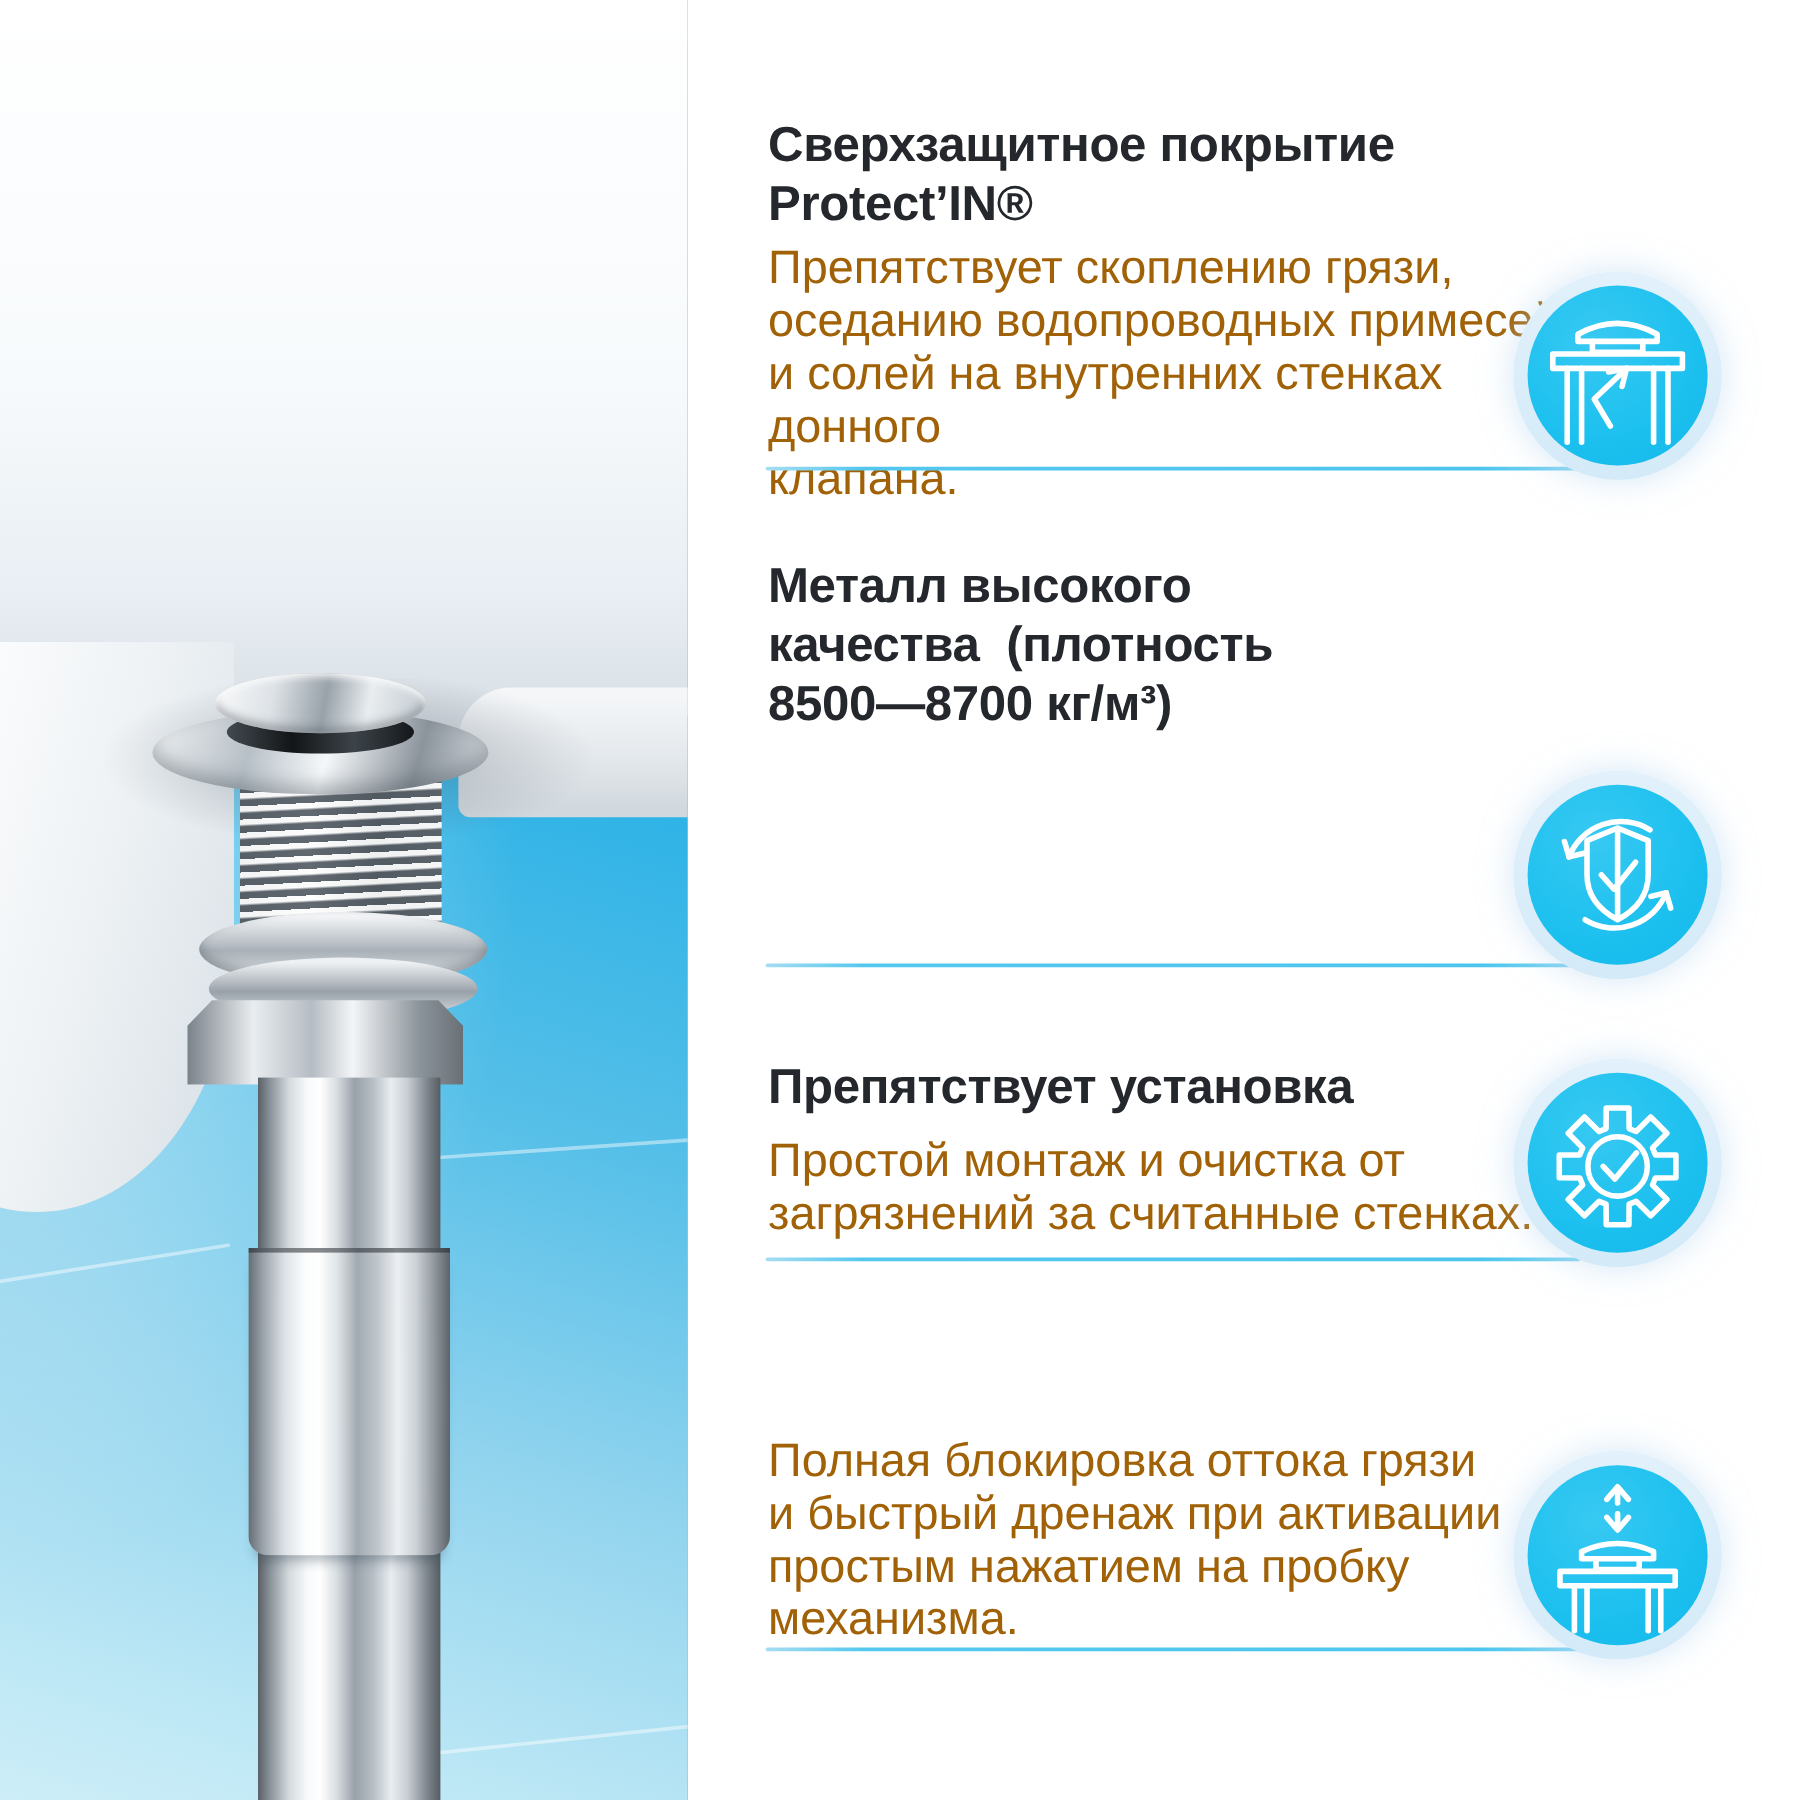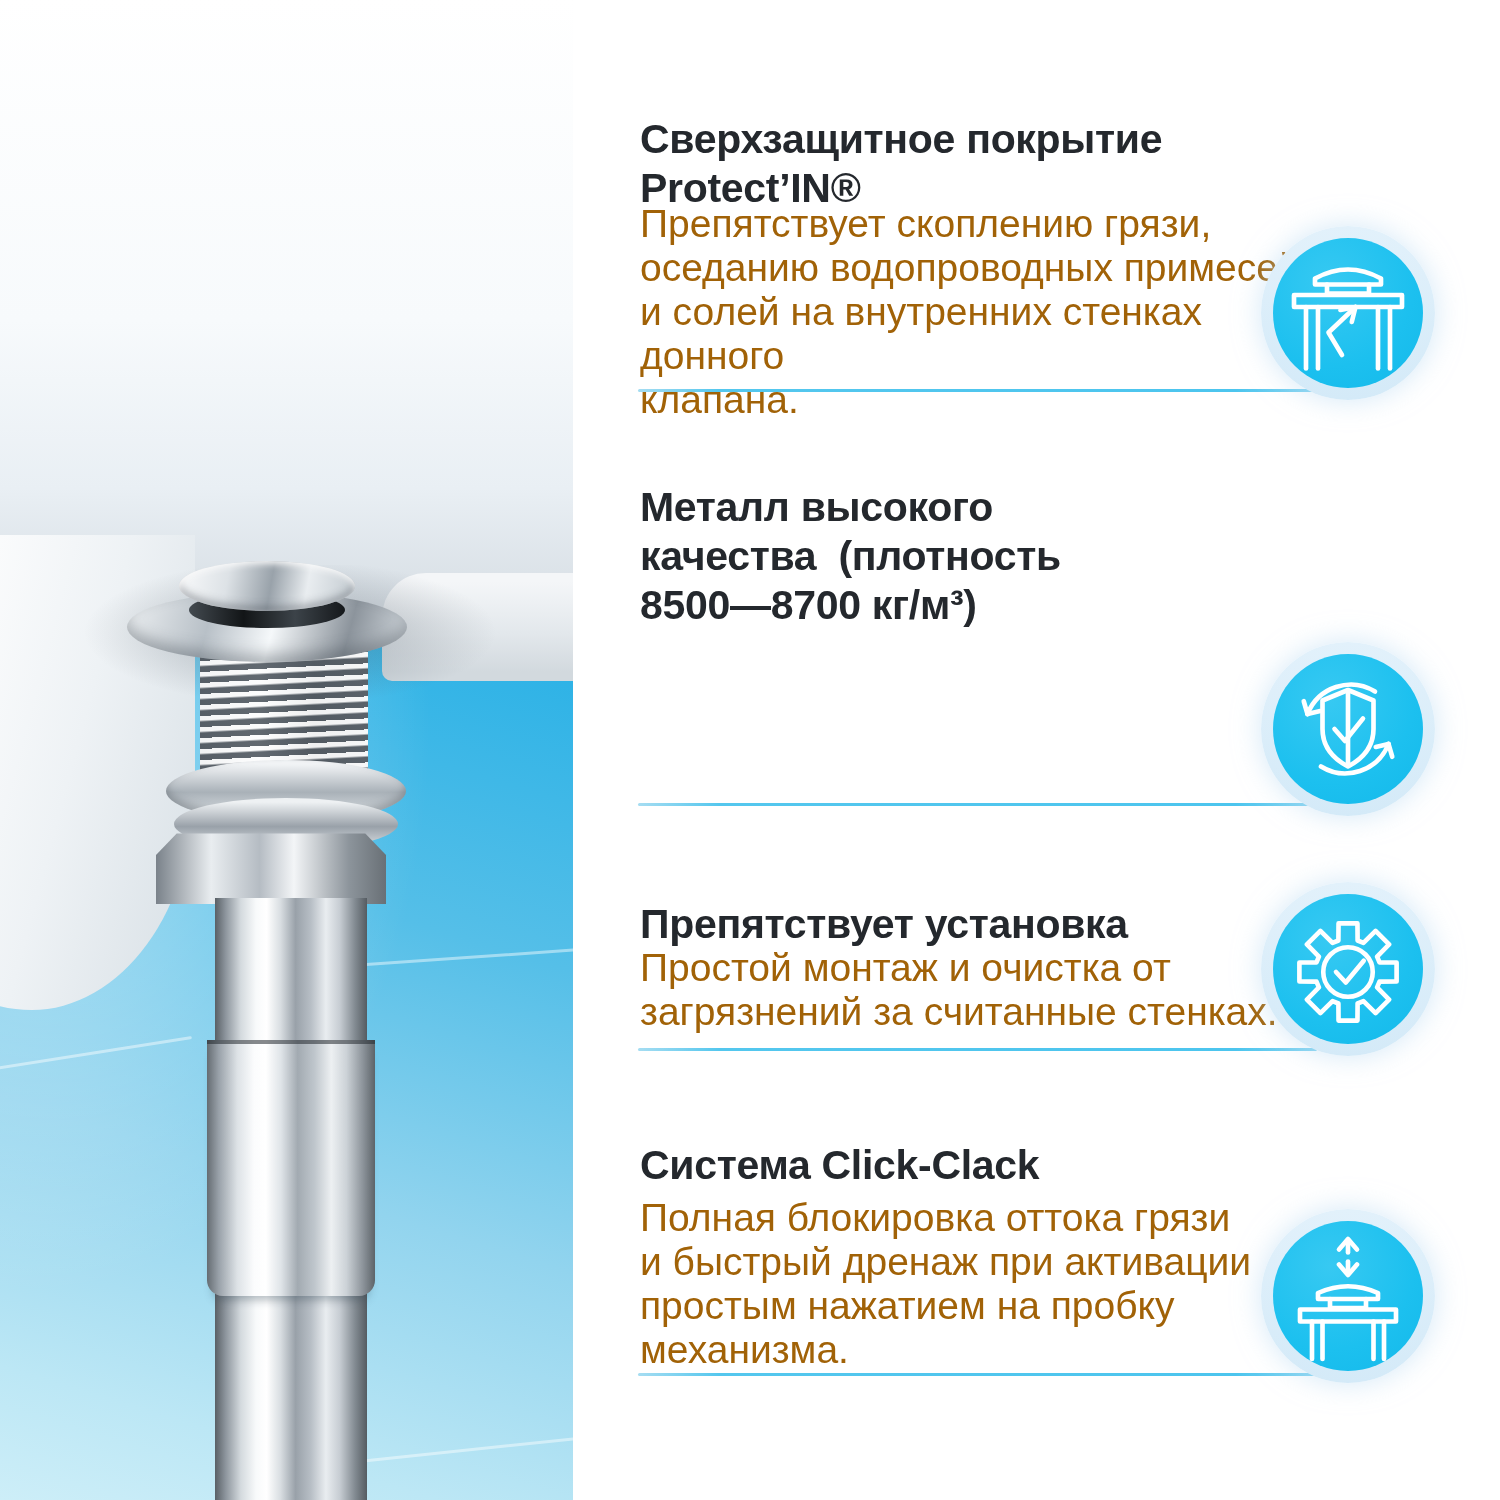--- a/index.html
+++ b/index.html
@@ -51,21 +51,21 @@
     background:linear-gradient(90deg,#7a828a 0%,#e9edf0 24%,#b5bcc3 45%,#f3f5f7 60%,#8c949b 84%,#697076 100%);}
   .pipe{position:absolute;left:215px;top:898px;width:152px;height:602px;
     background:linear-gradient(90deg,#596066 0%,#8d959d 7%,#d4dade 17%,#f8fafb 27%,#ffffff 34%,#d9dee2 43%,#99a1a9 53%,#b7bec5 63%,#e9edf0 73%,#c7cdd3 82%,#838b92 92%,#555c62 100%);}
   .sleeve{position:absolute;left:207px;top:1040px;width:168px;height:252px;
     border-radius:0 0 16px 16px;border-top:4px solid rgba(35,40,45,0.55);
     background:linear-gradient(90deg,#656c72 0%,#99a1a9 7%,#dde2e6 18%,#fbfcfd 28%,#ffffff 35%,#dfe4e8 44%,#a2aab1 54%,#bfc6cc 64%,#edf0f2 74%,#ccd2d7 83%,#8b9299 93%,#5d6469 100%);
     box-shadow:0 10px 10px -6px rgba(40,60,75,0.35);}
   
   .content{position:absolute;inset:0;}
   .sec-title{position:absolute;left:640px;width:660px;white-space:pre-wrap;
-    font-size:41px;line-height:49px;font-weight:700;letter-spacing:-0.3px;color:#24282d;margin-top:19px;}
+    font-size:41px;line-height:49px;font-weight:700;letter-spacing:-0.3px;color:#24282d;}
   .sec-body{position:absolute;left:640px;width:660px;white-space:pre-wrap;
     font-size:39px;line-height:44px;font-weight:400;color:#a16207;}
   .divider{position:absolute;left:638px;width:679px;height:3px;border-radius:2px;
     background:linear-gradient(90deg,#a6ddf2 0%,#54c7ee 12%,#4cc5ee 88%,#8ad6f1 100%);}
   .icon-badge{position:absolute;left:1261px;width:174px;height:174px;border-radius:50%;
     background:linear-gradient(180deg,#e2f1fb 0%,#d4eaf8 100%);
     box-shadow:0 0 28px rgba(176,214,240,0.55);
     display:flex;align-items:center;justify-content:center;}
   .icon-inner{width:150px;height:150px;border-radius:50%;
     background:radial-gradient(circle at 38% 30%, #37c9f2 0%, #1cc0ef 60%, #14b9ea 100%);
@@ -153,21 +153,20 @@
     <div class="icon-badge" style="top:882px">
       <div class="icon-inner">
         <svg viewBox="0 0 100 100" aria-hidden="true">
           <path d="M71 45.6 L82.4 45.7 L82.4 58.3 L71 58.4 L69.4 62.3 L77.4 70.4 L68.4 79.4 L60.3 71.4 L56.4 73 L56.3 84.4 L43.7 84.4 L43.6 73 L39.7 71.4 L31.6 79.4 L22.6 70.4 L30.6 62.3 L29 58.4 L17.6 58.3 L17.6 45.7 L29 45.6 L30.6 41.7 L22.6 33.6 L31.6 24.6 L39.7 32.6 L43.6 31 L43.7 19.6 L56.3 19.6 L56.4 31 L60.3 32.6 L68.4 24.6 L77.4 33.6 L69.4 41.7 Z"></path>
           <circle cx="50" cy="52" r="16.5"></circle>
           <path d="M42 52 L48.5 59 L60.5 44.5"></path>
         </svg>
       </div>
     </div>
 
-    <div class="sec-title" style="top:1122px">Система Click-Clack</div>
     <div class="sec-body" style="top:1196px">Полная блокировка оттока грязи
 и быстрый дренаж при активации
 простым нажатием на пробку
 механизма.</div>
     <div class="divider" style="top:1373px"></div>
     <div class="icon-badge" style="top:1209px">
       <div class="icon-inner">
         <svg viewBox="0 0 100 100" aria-hidden="true">
           <path d="M44 19 L50 12 L56 19"></path>
           <path d="M50 14 V21"></path>

